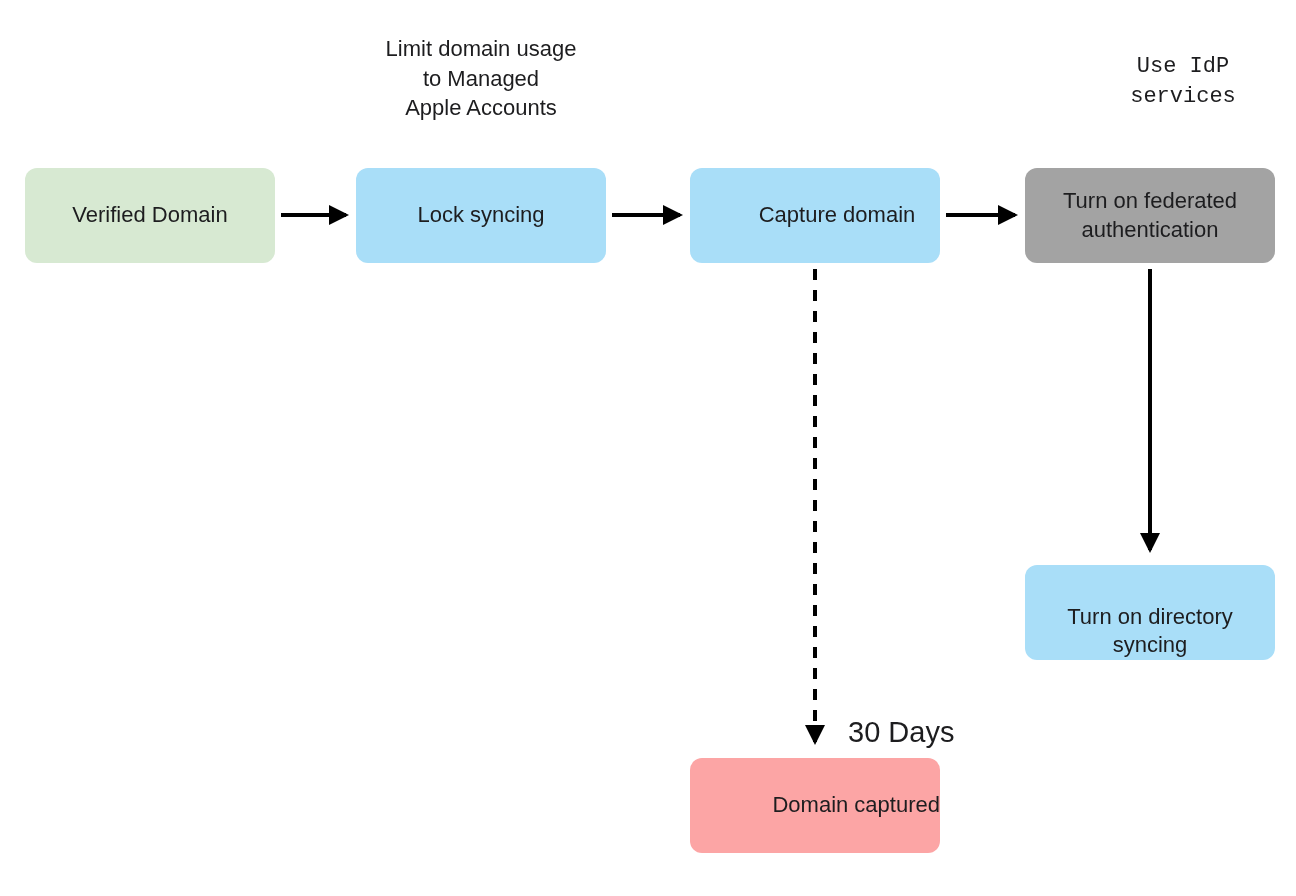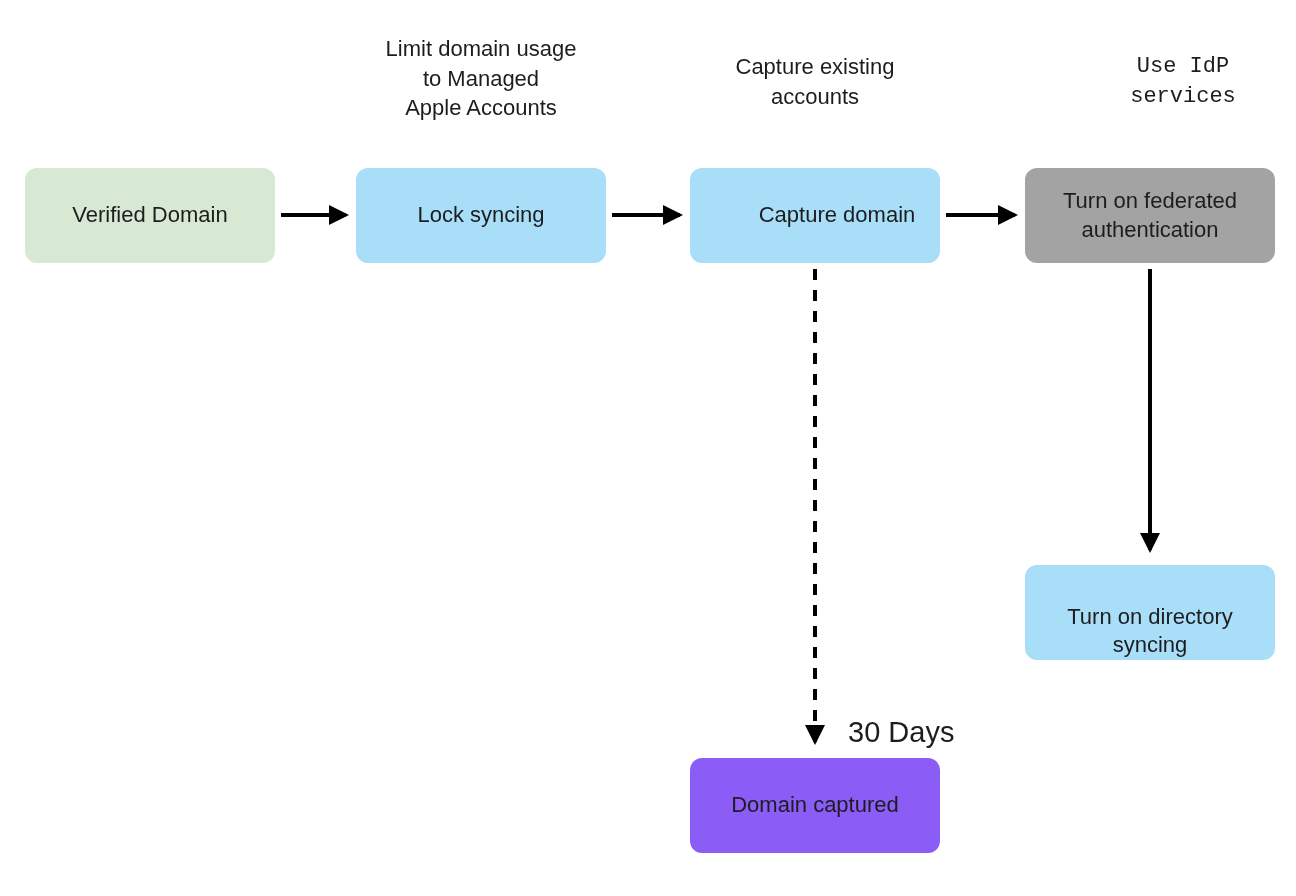--- a/index.html
+++ b/index.html
@@ -111,30 +111,28 @@
   <div class="node" id="node-federated-auth" style="background-color: #a3a3a3;">
     <span>Turn on federated
 authentication</span>
   </div>
 
   <div class="node" id="node-directory-syncing" style="background-color: rgb(169, 222, 248); align-items: flex-end;">
     <span>Turn on directory
 syncing</span>
   </div>
 
-  <div class="node" id="node-domain-captured" style="background-color: #8b5cf6;">
+  <div class="node" id="node-domain-captured" style="background-color: #fca5a5; justify-content: flex-end;">
     <span>Domain captured</span>
   </div>
 
   <div class="caption" id="caption-lock-domain">Limit domain usage
 to Managed
 Apple Accounts</div>
 
-  <div class="caption" id="caption-capture-domain">Capture existing
-accounts</div>
 
   <div class="caption" id="caption-idp-services">Use IdP
 services</div>
 
 
   <div class="side-label" id="label-30-days">30 Days</div>
 
 </div>
 
 </body></html>

